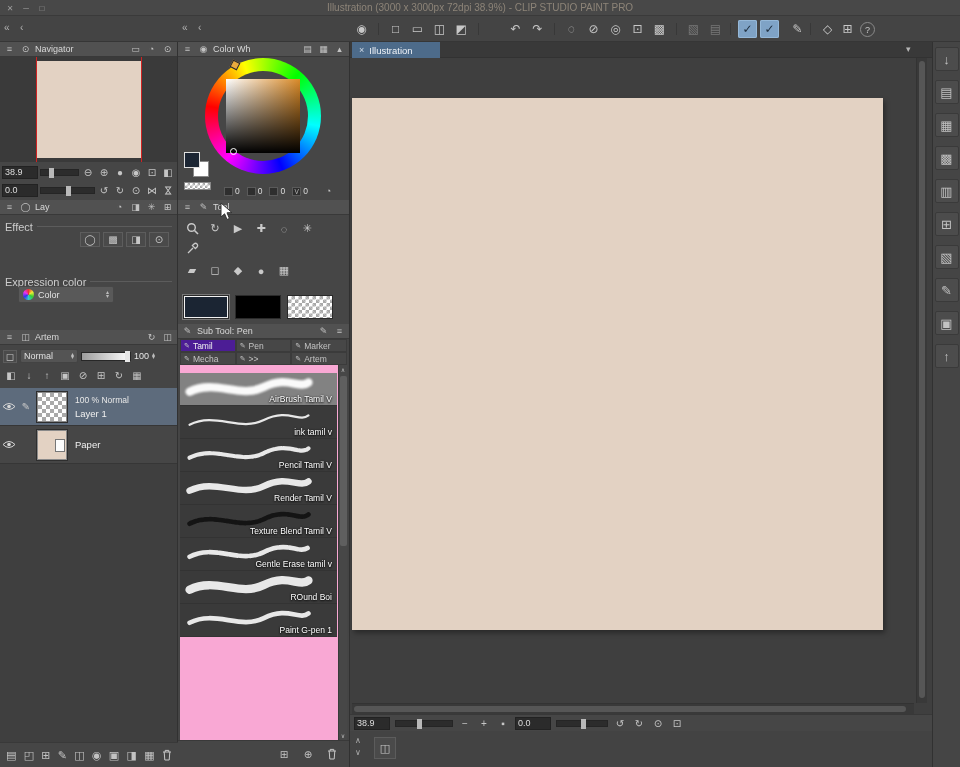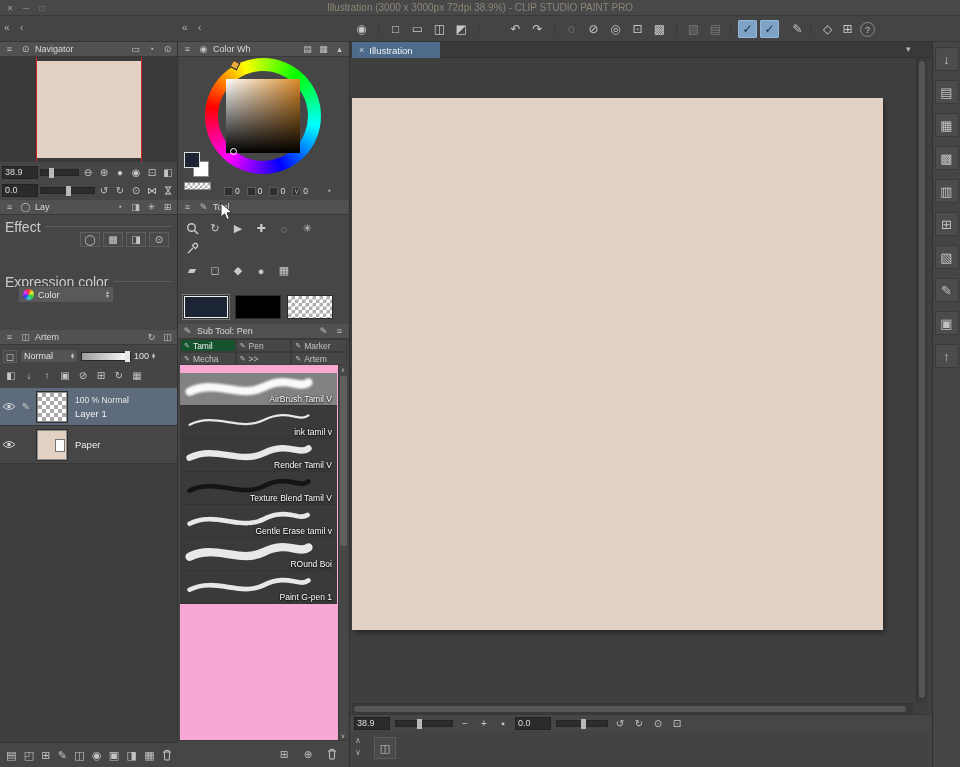--- a/index.html
+++ b/index.html
@@ -30,21 +30,21 @@
 .panel{position:absolute;left:0;right:0}
 .phead{display:flex;align-items:center;gap:3px;height:15px;background:#515151;border-bottom:1px solid #393939;padding:0 3px;font-size:9px;color:#d8d8d8}
 .phead .sp{flex:1}
 .hic{width:13px;height:12px;display:inline-flex;align-items:center;justify-content:center;font-size:9px;color:#c2c2c2;flex:none}
 .ttl{font-size:9px;white-space:nowrap}
 .nval{width:36px;height:13px;background:#2b2b2b;border:1px solid #222;color:#ddd;font-size:9px;padding:0 2px;font-family:inherit;flex:none}
 .slider{position:relative;height:7px;background:#2c2c2c;border:1px solid #252525}
 .slider i{position:absolute;top:-2px;width:5px;height:10px;background:#b9b9b9}
 .sbtn{width:14px;height:13px;display:inline-flex;align-items:center;justify-content:center;font-size:10px;color:#c6c6c6;flex:none}
 .bbtn{border:1px solid #5d5d5d;background:#4a4a4a}
-.seclabel{display:flex;align-items:center;gap:4px;padding:0 5px;font-size:14px;color:#cccccc;height:13px}
+.seclabel{display:flex;align-items:center;gap:4px;padding:0 5px;font-size:11px;color:#cccccc;height:13px}
 .seclabel::after{content:"";flex:1;height:1px;background:#5c5c5c}
 .checker{background-color:#fff;background-image:linear-gradient(45deg,#a9a9a9 25%,transparent 25%,transparent 75%,#a9a9a9 75%),linear-gradient(45deg,#a9a9a9 25%,transparent 25%,transparent 75%,#a9a9a9 75%);background-size:8px 8px;background-position:0 0,4px 4px}
 
 #navpanel{top:0;height:158px}
 #navprev{position:absolute;left:0;top:15px;width:100%;height:105px;background:#3a3a3a;overflow:hidden}
 #navcanvas{position:absolute;left:36px;top:4px;width:106px;height:97px;background:#e3d2c3}
 .redline{position:absolute;top:0;bottom:0;width:1px;background:#cf2222}
 .navrow{position:absolute;left:0;width:100%;height:18px;display:flex;align-items:center;gap:2px;padding:0 2px}
 
 #lppanel{top:158px;height:130px}
@@ -90,21 +90,21 @@
 .tbtn{width:20px;height:17px;display:flex;align-items:center;justify-content:center;font-size:11px;color:#c9c9c9}
 
 #swrow{position:absolute;left:0;top:250px;width:100%;height:32px;display:flex;gap:6px;padding:3px 5px;background:#464646}
 .bigsw{width:46px;height:24px;border:1px solid #2a2a2a}
 .bigsw.sel{box-shadow:inset 0 0 0 1px #f2f2f2,0 0 0 1px #777}
 
 #stpanel{top:282px;height:443px;background:#454545}
 #sttabs{position:absolute;left:2px;right:2px;top:15px;height:26px;display:grid;grid-template-columns:1fr 1fr 1fr;grid-auto-rows:13px}
 .sttab{display:flex;align-items:center;gap:3px;padding:0 3px;background:#474747;border:1px solid #3b3b3b;font-size:8.5px;color:#c3c3c3;overflow:hidden;white-space:nowrap}
 .sttab .ic{font-size:7px}
-.sttab.sel{background:#14532d;color:#efefef}
+.sttab.sel{background:#4c1d95;color:#efefef}
 #blist{position:absolute;left:2px;right:2px;top:41px;height:375px;background:#f9a8d4;padding-top:8px}
 .brush{position:relative;height:33px;width:calc(100% - 10px);background:#3a3a3a;border-bottom:1px solid #333}
 .brush.sel{background:#828282}
 .stroke{position:absolute;left:4px;top:2px;width:130px;height:26px;pointer-events:none}
 .stroke path{fill:none;stroke:#e8e8e8;stroke-linecap:round}
 .s0{filter:blur(1.2px)}
 .s0 path{stroke:#fafafa;stroke-width:9}
 .s1 path{stroke-width:2.4}
 .s2 path{stroke-width:4.5;stroke-dasharray:7 1.6}
 .s3 path{stroke-width:7}
@@ -470,20 +470,26 @@
           </svg>
         <span class="bname">AirBrush Tamil V</span>
       </div>
       <div class="brush">
         <svg class="stroke s1" viewBox="0 0 140 26">
             <path d="M6 17 C34 3,60 25,86 12 S124 15,134 7"></path>
           </svg>
         <span class="bname">ink tamil v</span>
       </div>
       <div class="brush">
+        <svg class="stroke s2" viewBox="0 0 140 26">
+            <path d="M6 17 C34 3,60 25,86 12 S124 15,134 7"></path>
+          </svg>
+        <span class="bname">Pencil Tamil V</span>
+      </div>
+      <div class="brush">
         <svg class="stroke s3" viewBox="0 0 140 26">
             <path d="M6 17 C34 3,60 25,86 12 S124 15,134 7"></path>
           </svg>
         <span class="bname">Render Tamil V</span>
       </div>
       <div class="brush">
         <svg class="stroke s4" viewBox="0 0 140 26">
             <path d="M6 17 C34 3,60 25,86 12 S124 15,134 7"></path>
           </svg>
         <span class="bname">Texture Blend Tamil V</span>

